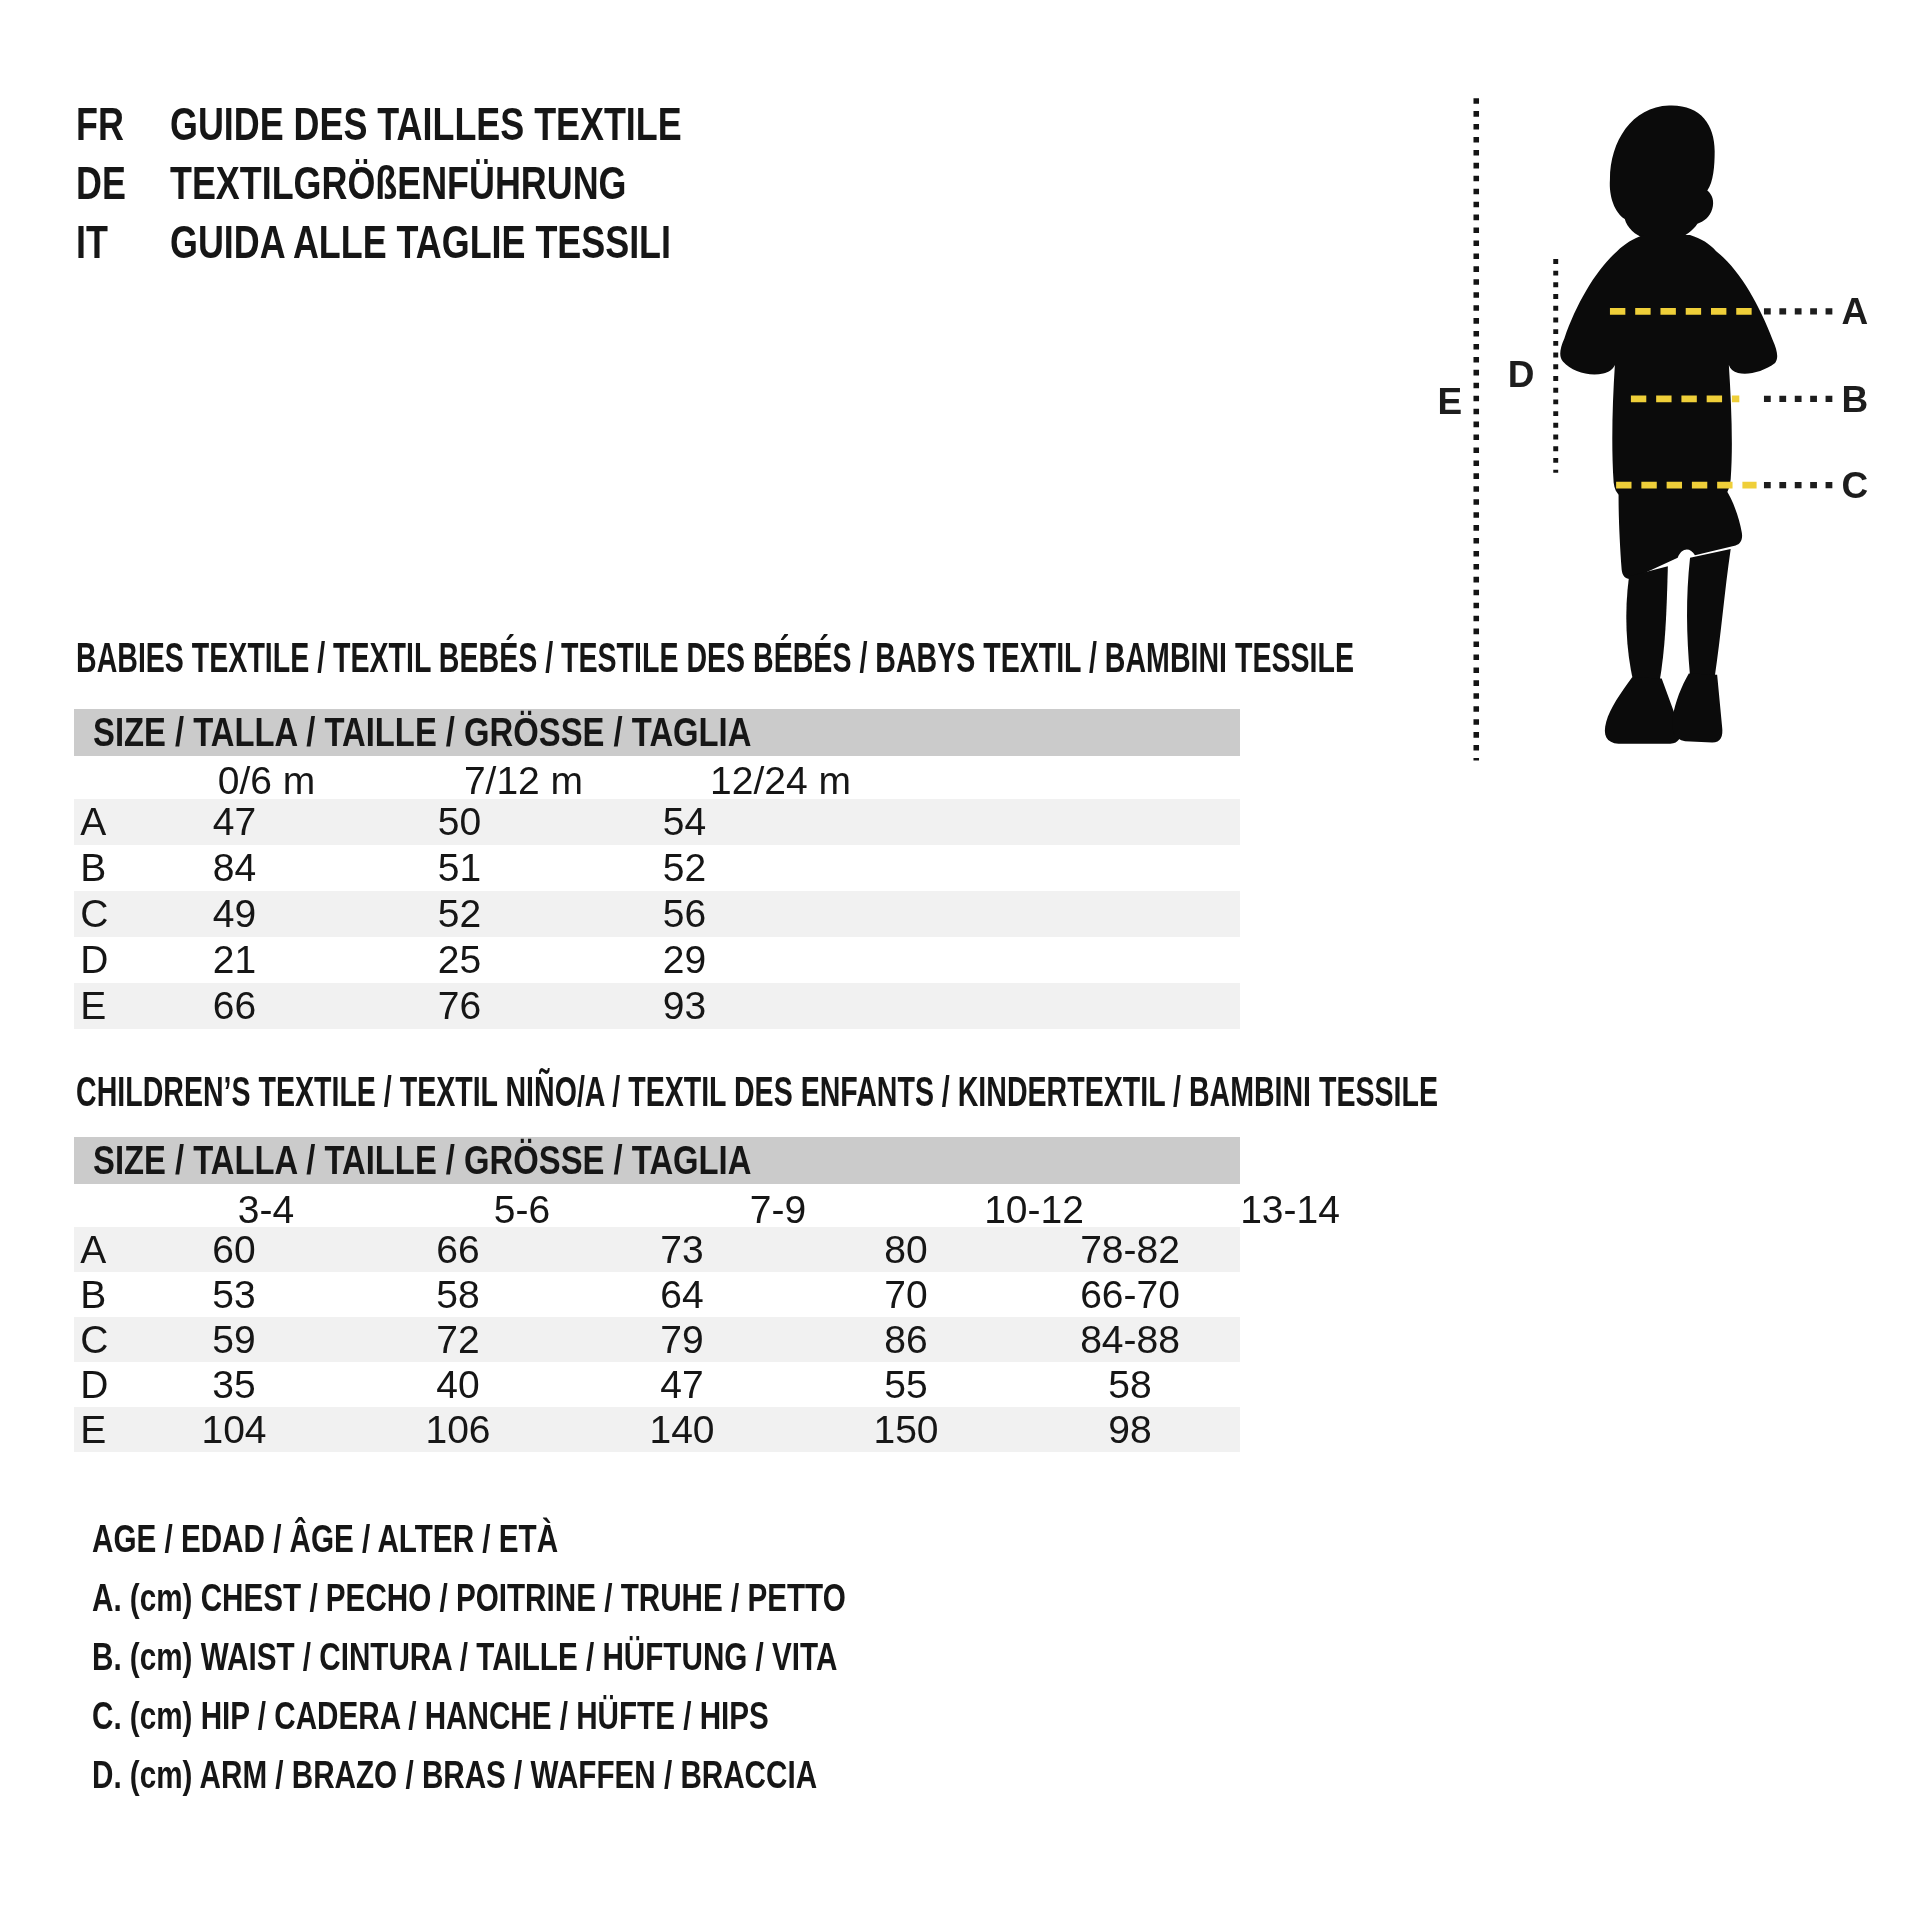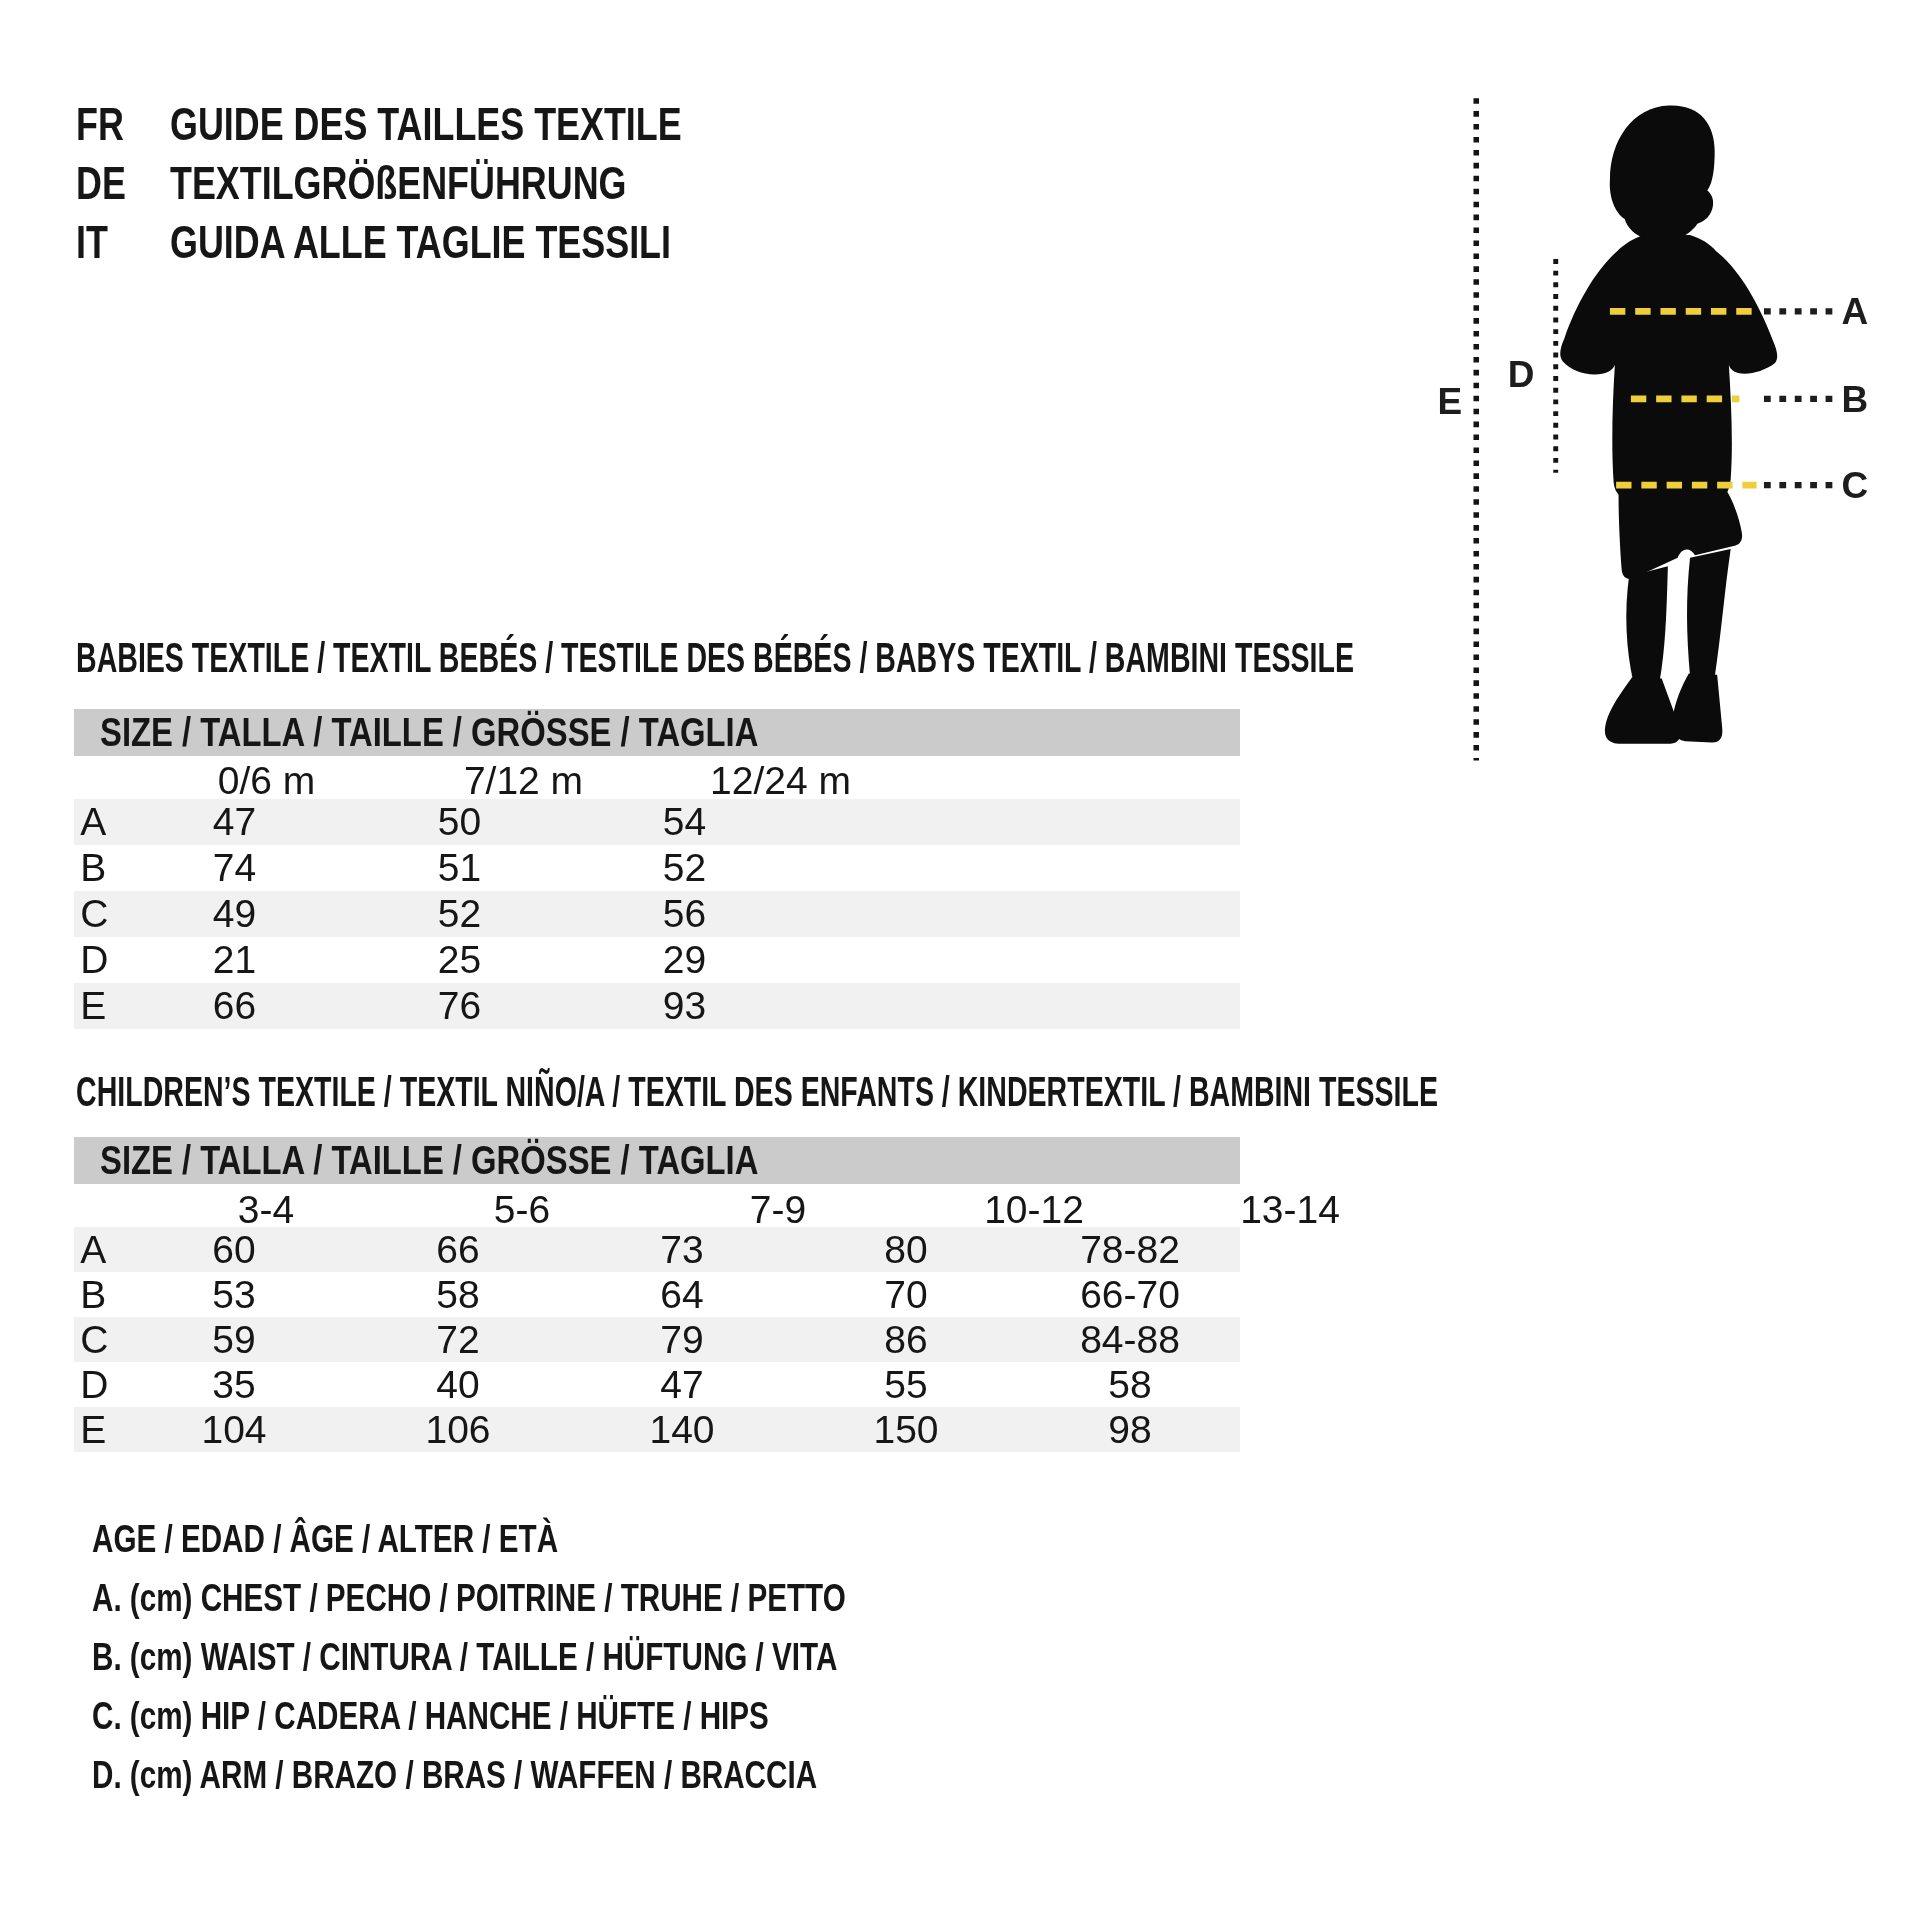--- a/index.html
+++ b/index.html
@@ -15,21 +15,21 @@
 
   
   .lang-row{display:flex;height:59px;align-items:center;}
   .lang-code{width:94px;font-size:46px;}
   .lang-title{font-size:46px;}
 
   
   .heading{font-size:42px;line-height:39px;white-space:nowrap;}
 
   
-  .bar{background:#cbcbcb;display:flex;align-items:center;padding-left:26px;box-sizing:border-box;font-size:41px;}
+  .bar{background:#cbcbcb;display:flex;align-items:center;padding-left:19px;box-sizing:border-box;font-size:41px;}
 
   
   .trow{display:grid;align-items:center;width:1166px;}
   .g3{grid-template-columns:48px 225px 225px 225px;}
   .g5{grid-template-columns:48px 224px 224px 224px 224px 224px;}
   .rowsB .trow{height:46px;}
   .rowsC .trow{height:45px;}
   .thead{height:39px;gap:32px;}
   .striped{background:#f1f1f1;}
   .cell{text-align:center;font-size:39px;font-weight:normal;}
@@ -110,21 +110,21 @@
   </div>
   <div class="abs rowsB" id="babies-rows" style="left:74px;top:799px;">
       <div class="trow g3 striped">
         <span class="cell tlabel">A</span>
         <span class="cell">47</span>
         <span class="cell">50</span>
         <span class="cell">54</span>
       </div>
       <div class="trow g3">
         <span class="cell tlabel">B</span>
-        <span class="cell">74</span>
+        <span class="cell">84</span>
         <span class="cell">51</span>
         <span class="cell">52</span>
       </div>
       <div class="trow g3 striped">
         <span class="cell tlabel">C</span>
         <span class="cell">49</span>
         <span class="cell">52</span>
         <span class="cell">56</span>
       </div>
       <div class="trow g3">

